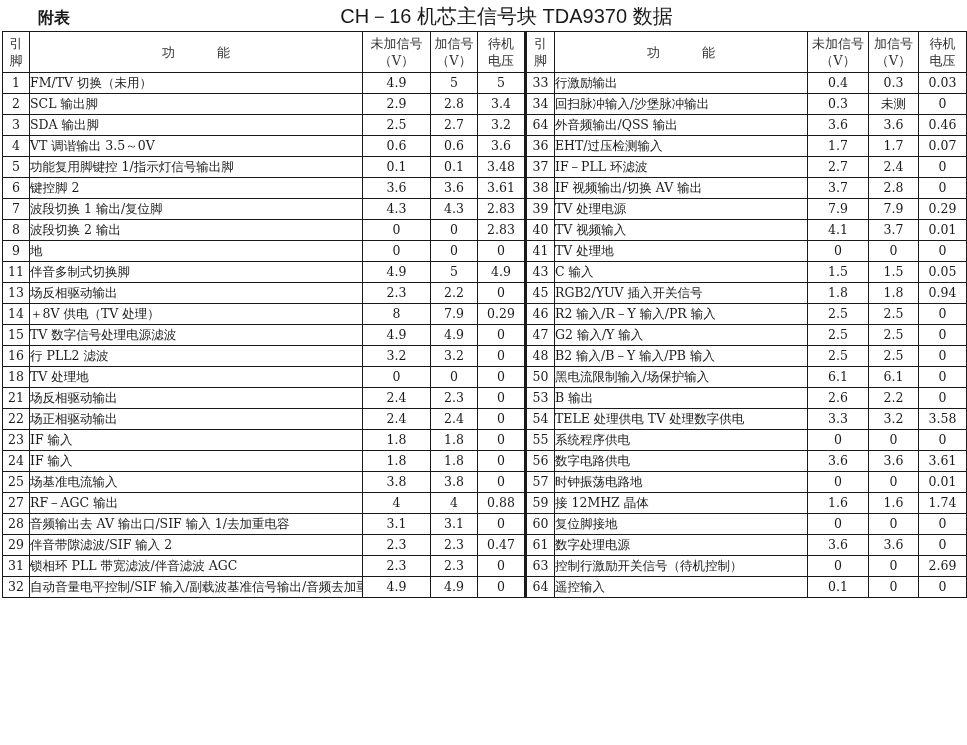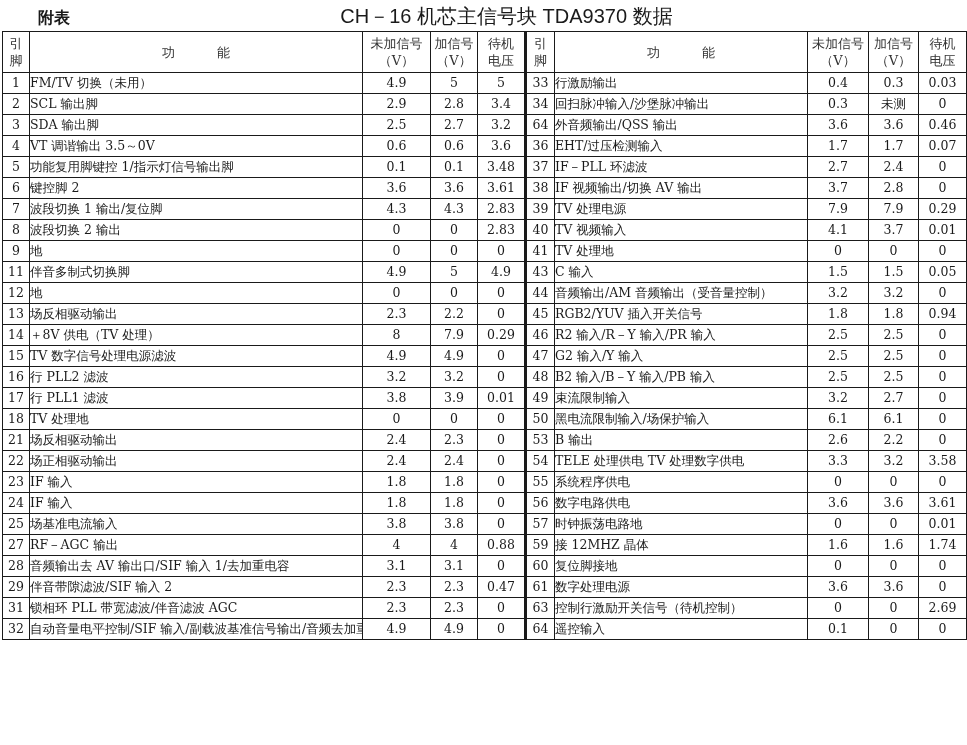--- a/index.html
+++ b/index.html
@@ -168,32 +168,20 @@
         <td class="num">4.9</td>
         <td class="num">5</td>
         <td class="num">4.9</td>
         <td class="pin divider-left">43</td>
         <td class="func">C 输入</td>
         <td class="num">1.5</td>
         <td class="num">1.5</td>
         <td class="num">0.05</td>
       </tr>
       <tr>
-        <td class="pin">12</td>
-        <td class="func">地</td>
-        <td class="num">0</td>
-        <td class="num">0</td>
-        <td class="num">0</td>
-        <td class="pin divider-left">44</td>
-        <td class="func">音频输出/AM 音频输出（受音量控制）</td>
-        <td class="num">3.2</td>
-        <td class="num">3.2</td>
-        <td class="num">0</td>
-      </tr>
-      <tr>
         <td class="pin">13</td>
         <td class="func">场反相驱动输出</td>
         <td class="num">2.3</td>
         <td class="num">2.2</td>
         <td class="num">0</td>
         <td class="pin divider-left">45</td>
         <td class="func">RGB2/YUV 插入开关信号</td>
         <td class="num">1.8</td>
         <td class="num">1.8</td>
         <td class="num">0.94</td>
@@ -225,32 +213,20 @@
       <tr>
         <td class="pin">16</td>
         <td class="func">行 PLL2 滤波</td>
         <td class="num">3.2</td>
         <td class="num">3.2</td>
         <td class="num">0</td>
         <td class="pin divider-left">48</td>
         <td class="func">B2 输入/B－Y 输入/PB 输入</td>
         <td class="num">2.5</td>
         <td class="num">2.5</td>
-        <td class="num">0</td>
-      </tr>
-      <tr>
-        <td class="pin">17</td>
-        <td class="func">行 PLL1 滤波</td>
-        <td class="num">3.8</td>
-        <td class="num">3.9</td>
-        <td class="num">0.01</td>
-        <td class="pin divider-left">49</td>
-        <td class="func">束流限制输入</td>
-        <td class="num">3.2</td>
-        <td class="num">2.7</td>
         <td class="num">0</td>
       </tr>
       <tr>
         <td class="pin">18</td>
         <td class="func">TV 处理地</td>
         <td class="num">0</td>
         <td class="num">0</td>
         <td class="num">0</td>
         <td class="pin divider-left">50</td>
         <td class="func">黑电流限制输入/场保护输入</td>

